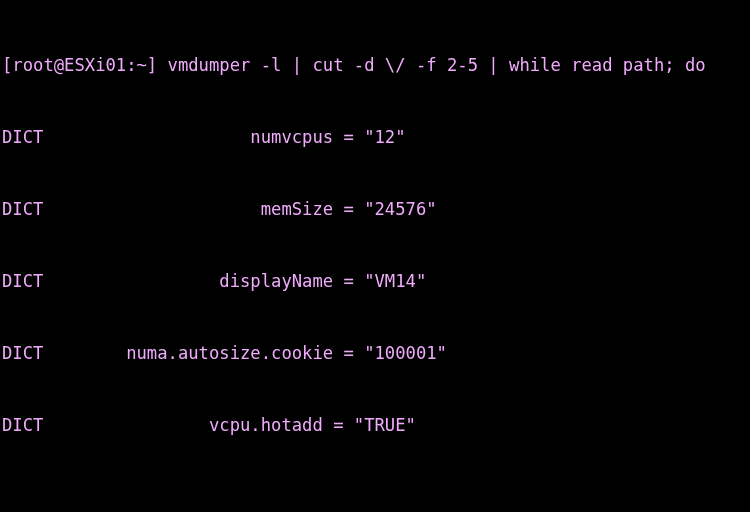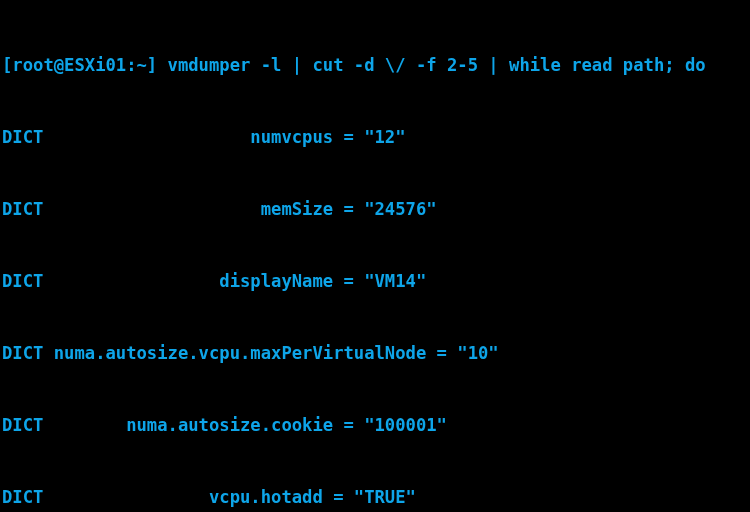--- a/index.html
+++ b/index.html
@@ -24,34 +24,32 @@
   #screen {
     position: absolute;
     left: 2px;
     top: 5px;
     white-space: pre;
   }
   .row {
     height: 24px;
     white-space: pre;
     display: block;
-    color: #0ea5e9;
-    font-weight: bold;
+    color: #f0abfc;
   }
 </style>
 </head>
 <body>
 
 <div id="terminal">
   <div id="screen">
     <span class="row">[root@ESXi01:~] vmdumper -l | cut -d \/ -f 2-5 | while read path; do</span>
     <span class="row">DICT                    numvcpus = "12"</span>
     <span class="row">DICT                     memSize = "24576"</span>
     <span class="row">DICT                 displayName = "VM14"</span>
-    <span class="row">DICT numa.autosize.vcpu.maxPerVirtualNode = "10"</span>
     <span class="row">DICT        numa.autosize.cookie = "100001"</span>
     <span class="row">DICT                vcpu.hotadd = "TRUE"</span>
     
     
     
     
     
     
     
     

